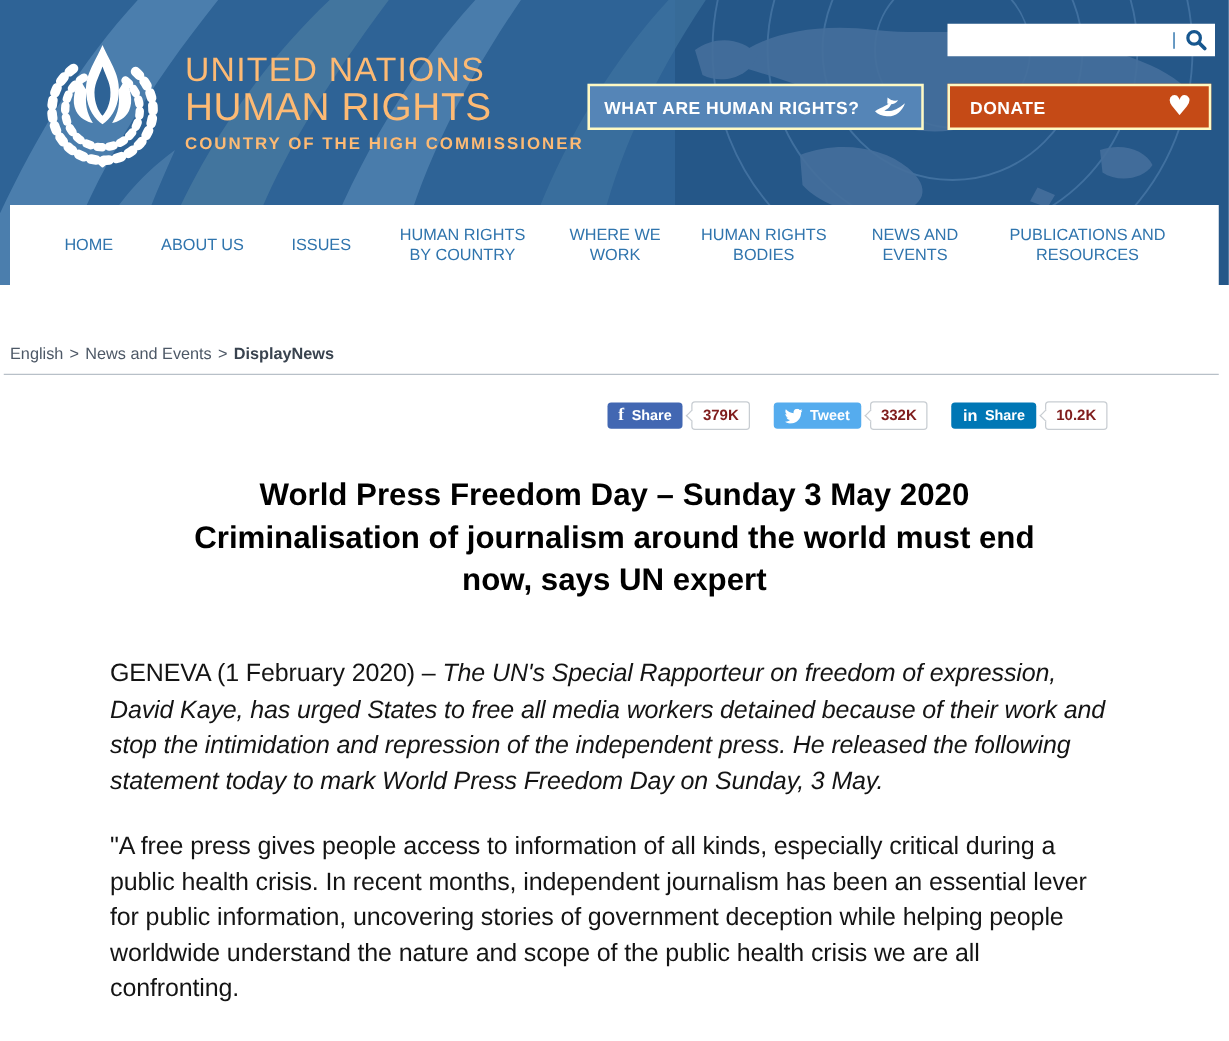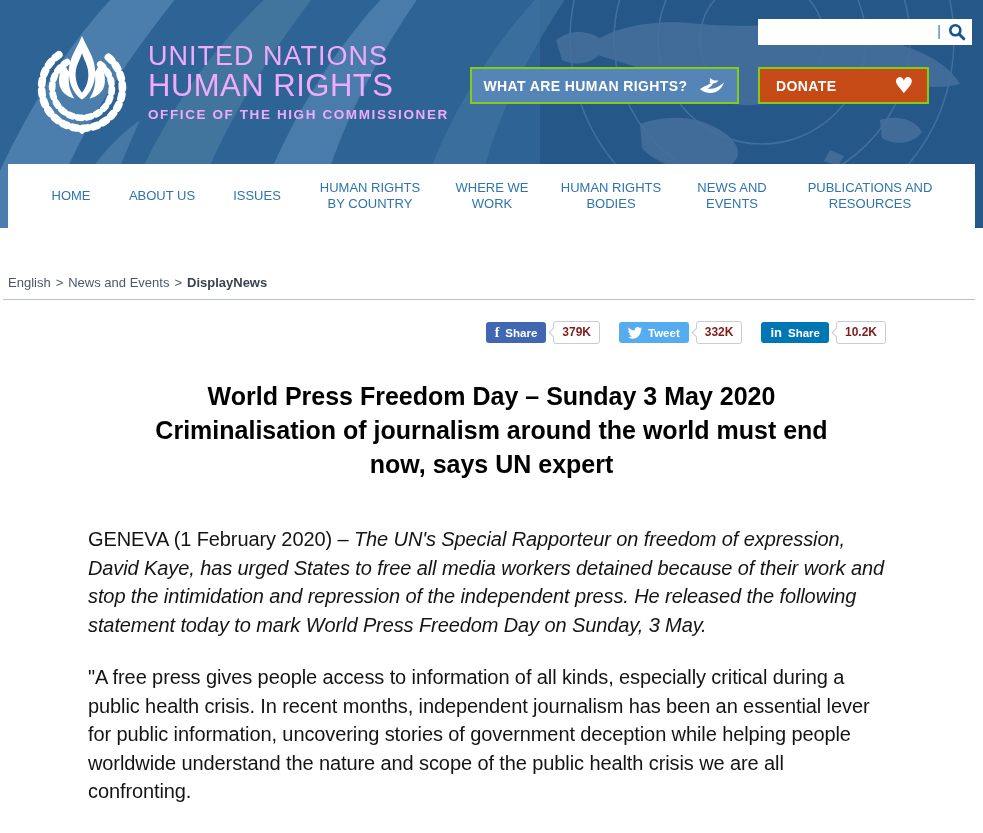--- a/index.html
+++ b/index.html
@@ -5,38 +5,38 @@
   html,body{margin:0;padding:0;}
   body{
     width:983px;height:833px;overflow:hidden;background:#ffffff;
     font-family:"Liberation Sans", sans-serif;
     position:relative;
   }
   
   .top-region{position:relative;height:228px;background:#2e6396;overflow:hidden;}
   .decor{position:absolute;left:0;top:0;}
   .logo{position:absolute;left:29px;top:34px;display:flex;align-items:flex-start;}
-  .logo-text{margin-left:13px;margin-top:8px;color:#f0abfc;}
+  .logo-text{margin-left:13px;margin-top:8px;color:#fdba74;}
   .logo-line1{font-size:27px;font-weight:400;letter-spacing:1px;line-height:28px;}
   .logo-line2{font-size:31px;font-weight:normal;letter-spacing:.5px;line-height:32px;}
   .logo-line3{font-size:13.5px;font-weight:bold;letter-spacing:1.6px;line-height:14px;margin-top:6px;}
   .search-box{
     position:absolute;top:19px;right:11px;width:214px;height:26px;background:#fff;
     display:flex;align-items:center;padding:0 6px 0 8px;box-sizing:border-box;
   }
   .search-input{flex:1;border:none;outline:none;font-size:13px;height:20px;min-width:0;background:transparent;}
   .search-sep{color:#2f74ad;font-size:14px;margin:0 7px 2px 0;}
   .search-btn{border:none;background:transparent;padding:0;cursor:pointer;display:flex;align-items:center;}
   .hdr-btn{
-    position:absolute;top:67px;height:37px;border:2px solid #84cc16;box-sizing:border-box;
+    position:absolute;top:67px;height:37px;border:2px solid #fef9c3;box-sizing:border-box;
     display:flex;align-items:center;color:#fff;font-weight:bold;font-size:14px;
     letter-spacing:.4px;cursor:pointer;font-family:"Liberation Sans",sans-serif;
   }
   .btn-what{left:470px;width:269px;background:#5585b7;justify-content:center;gap:10px;}
-  .btn-donate{left:758px;width:171px;background:#c54a16;justify-content:space-between;padding:0 13px 0 16px;}
+  .btn-donate{left:758px;width:211px;background:#c54a16;justify-content:space-between;padding:0 13px 0 16px;}
   .heart{font-size:22px;line-height:20px;font-family:"DejaVu Sans",sans-serif;}
   .navbar{
     position:absolute;left:8px;right:8px;bottom:0;height:64px;background:#fff;
     display:flex;align-items:center;justify-content:space-between;padding:0 32px;box-sizing:border-box;
   }
   .nav-item{
     display:block;text-align:center;color:#2f74ad;font-size:13px;line-height:16px;
     text-decoration:none;cursor:pointer;
   }
   .ni-0{width:62px}.ni-1{width:82px}.ni-2{width:70px}.ni-3{width:118px}
@@ -113,21 +113,21 @@
       <path d="M48,96 L55,102 M62,96 L55,102" stroke="#fff" stroke-width="3.5" fill="none" stroke-linecap="round"></path>
 
       <path d="M55,2 C48,18 40,27 41.5,43 C42.5,56 49,64 55,68 C61,64 67.5,56 68.5,43 C70,27 62,18 55,2 Z" fill="#fff"></path>
       <path d="M55,20 C51.5,30 47.5,35 48.5,45 C49.3,53 52.5,58 55,61 C57.5,58 60.7,53 61.5,45 C62.5,35 58.5,30 55,20 Z" fill="#2e6396"></path>
       <path d="M36,28 C32,40 29,48 33,57 C36,63 42,66 47,67 C42,59 40,50 42,40 C39,36 37,32 36,28 Z" fill="#fff"></path>
       <path d="M74,28 C78,40 81,48 77,57 C74,63 68,66 63,67 C68,59 70,50 68,40 C71,36 73,32 74,28 Z" fill="#fff"></path>
     </svg>
     <div class="logo-text">
       <div class="logo-line1">UNITED NATIONS</div>
       <div class="logo-line2">HUMAN RIGHTS</div>
-      <div class="logo-line3">OFFICE OF THE HIGH COMMISSIONER</div>
+      <div class="logo-line3">COUNTRY OF THE HIGH COMMISSIONER</div>
     </div>
   </div>
 
   <div class="search-box">
     <input class="search-input" type="text" style="">
     <span class="search-sep">|</span>
     <button class="search-btn">
       <svg width="18" height="18" viewBox="0 0 18 18">
         <circle cx="7.3" cy="7.3" r="5" fill="none" stroke="#17578f" stroke-width="2.6"></circle>
         <line x1="11.2" y1="11.2" x2="15.8" y2="15.8" stroke="#17578f" stroke-width="3" stroke-linecap="round"></line>

